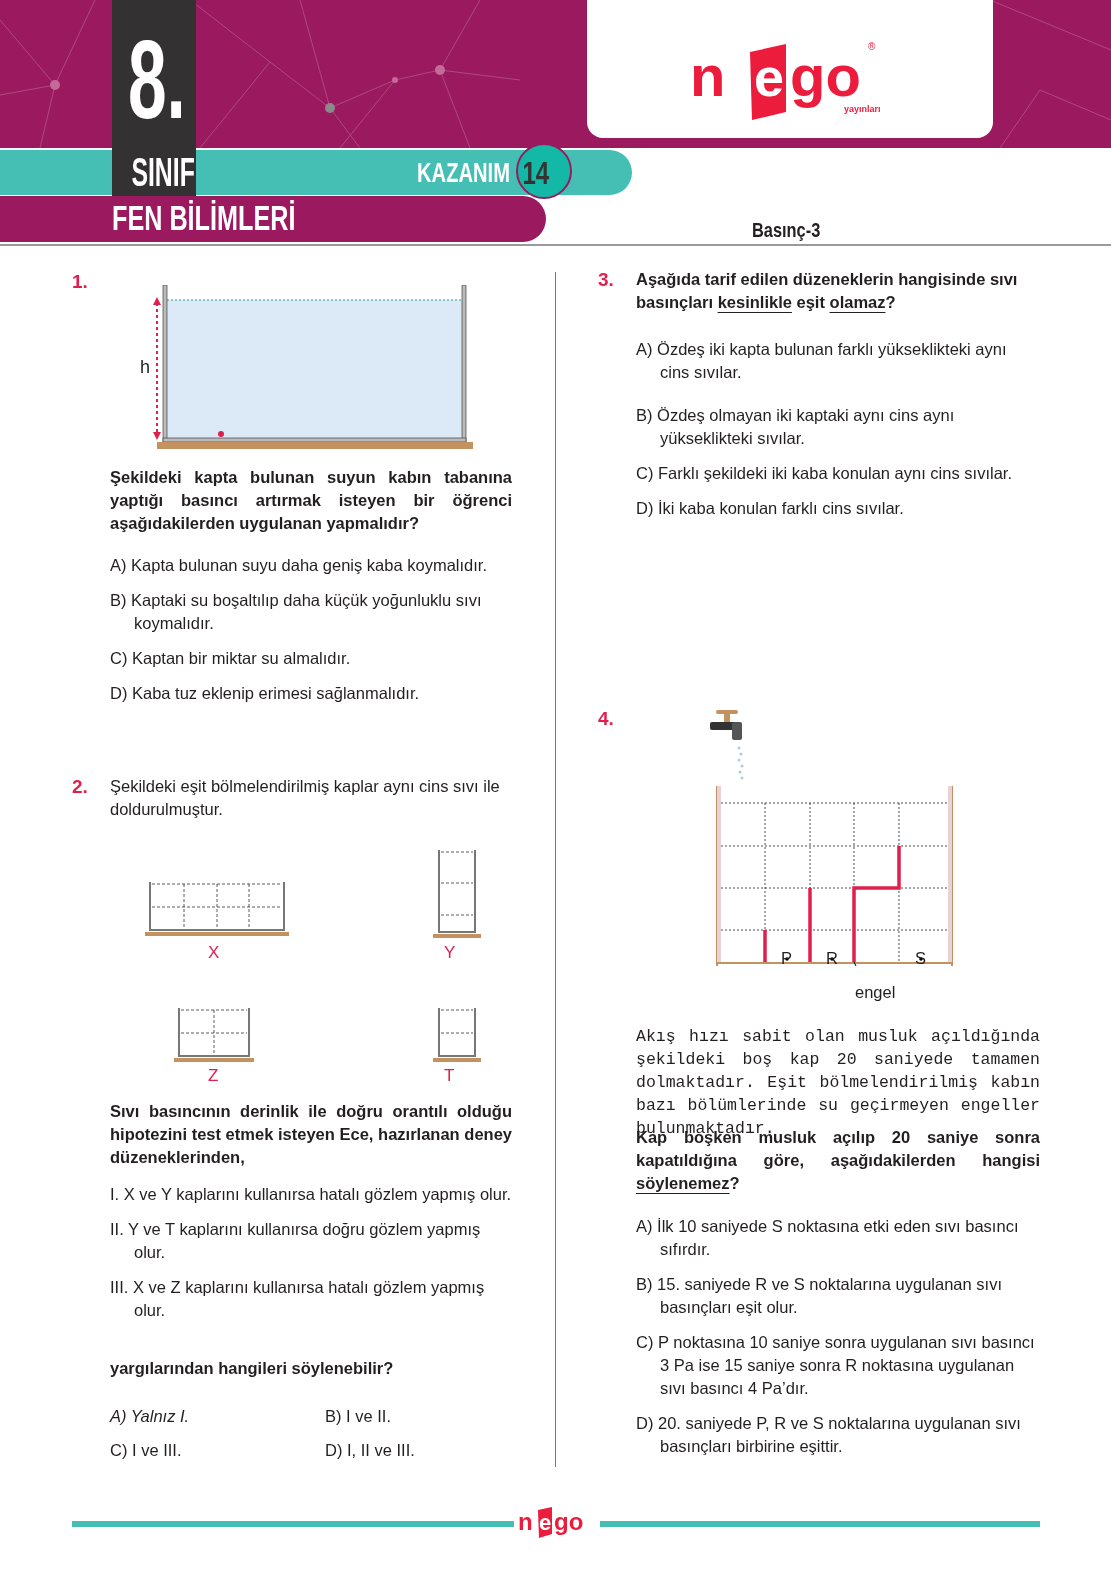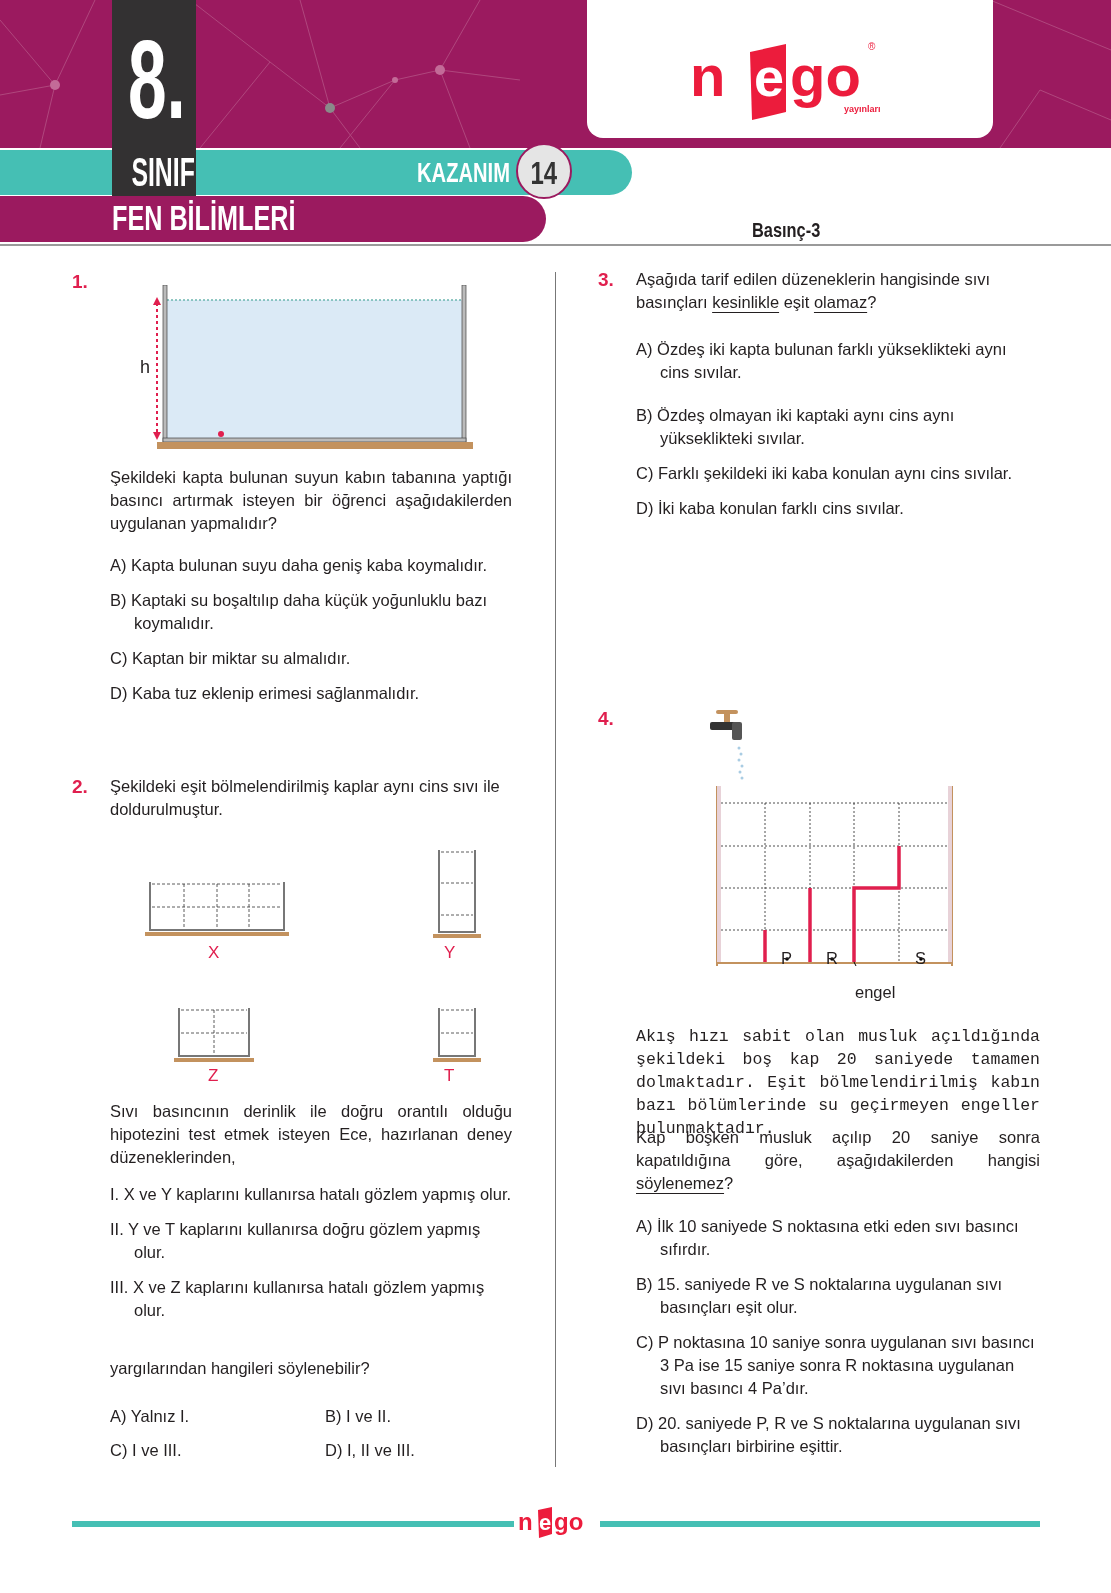--- a/index.html
+++ b/index.html
@@ -8,35 +8,35 @@
   
   .hdr-bg{left:0;top:0;width:1111px;height:148px;background:#9b1a5f;overflow:hidden;}
   .hdr-bg svg{position:absolute;left:0;top:0;}
   .grade-block{left:112px;top:0;width:84px;height:196px;background:#333132;}
   .grade-num{left:112px;top:20px;width:84px;text-align:center;color:#fff;font-family:"Liberation Sans",sans-serif;font-weight:bold;font-size:112px;line-height:120px;transform:scaleX(0.62);transform-origin:center;}
   .teal-bar{left:0;top:150px;width:632px;height:45px;background:#45bfb4;border-radius:0 23px 23px 0;}
   .sinif{left:112px;top:150px;width:84px;height:45px;background:#333132;color:#fff;font-weight:bold;font-size:40px;line-height:45px;text-align:center;}
   .sinif span{display:inline-block;transform:scaleX(0.62);}
   .kazanim{left:300px;top:152px;width:210px;color:#fff;font-weight:bold;font-size:28px;line-height:42px;text-align:right;}
   .kazanim span{display:inline-block;transform:scaleX(0.72);transform-origin:right;}
-  .test-badge{left:516px;top:143px;width:56px;height:56px;border-radius:50%;background:#e5e5e5;border:2px solid #9b1a5f;color:#333;font-weight:bold;font-size:32px;line-height:56px;text-align:center;box-sizing:border-box;}
+  .test-badge{left:516px;top:143px;width:56px;height:56px;border-radius:50%;background:#14b8a6;border:2px solid #9b1a5f;color:#333;font-weight:bold;font-size:32px;line-height:56px;box-sizing:border-box;}
   .test-badge span{display:inline-block;transform:scaleX(0.75);}
   .fen-bar{left:0;top:196px;width:546px;height:46px;background:#9b1a5f;border-radius:0 23px 23px 0;}
   .fen-label{left:112px;top:196px;color:#fff;font-weight:bold;font-size:35px;line-height:44px;}
   .fen-label span{display:inline-block;transform:scaleX(0.72);transform-origin:left;}
   .logo-card{left:587px;top:0;width:406px;height:138px;background:#fff;border-radius:0 0 16px 16px;}
   .logo-text{left:690px;top:40px;width:200px;height:80px;}
   .topic{left:752px;top:218px;font-weight:bold;font-size:21px;line-height:24px;}
   .topic span{display:inline-block;transform:scaleX(0.78);transform-origin:left;}
   .hdr-line{left:0;top:244px;width:1111px;height:2px;background:#9a9a9a;}
   .col-div{left:555px;top:272px;width:1px;height:1195px;background:#777;}
   
   .qnum{color:#e01f4e;font-weight:bold;font-size:19px;line-height:22px;}
   .txt{font-size:16.5px;line-height:23px;color:#231f20;}
-  .bold{font-weight:normal;}
+  .bold{font-weight:bold;}
   .opt{font-size:16.5px;line-height:23px;padding-left:24px;text-indent:-24px;}
   .u{text-decoration:underline;text-underline-offset:4px;}
   .label-red{color:#e01f4e;font-size:17px;}
   
   .foot-line{top:1521px;height:6px;background:#45bfb4;}
 </style>
 </head>
 <body>
 
 <div class="abs hdr-bg">
@@ -107,21 +107,21 @@
     <line x1="17" y1="18" x2="17" y2="150" stroke="#e01f4e" stroke-width="2" stroke-dasharray="3,3"></line>
     <path d="M13 20 L17 12 L21 20 Z" fill="#e01f4e"></path>
     <path d="M13 147 L17 155 L21 147 Z" fill="#e01f4e"></path>
     <circle cx="81" cy="149" r="3" fill="#e01f4e"></circle>
   </svg>
 </div>
 <div class="abs txt" style="left:140px;top:356px;font-size:18px;">h</div>
 <div class="abs txt bold" style="left:110px;top:466px;width:402px;text-align:justify;">Şekildeki kapta bulunan suyun kabın tabanına yaptığı basıncı artırmak isteyen bir öğrenci aşağıdakilerden uygulanan yapmalıdır?</div>
 <div class="abs" style="left:110px;top:554px;width:404px;">
   <div class="opt" style="margin-bottom:12px;">A) Kapta bulunan suyu daha geniş kaba koymalıdır.</div>
-  <div class="opt" style="margin-bottom:12px;">B) Kaptaki su boşaltılıp daha küçük yoğunluklu bazı koymalıdır.</div>
+  <div class="opt" style="margin-bottom:12px;">B) Kaptaki su boşaltılıp daha küçük yoğunluklu sıvı koymalıdır.</div>
   <div class="opt" style="margin-bottom:12px;">C) Kaptan bir miktar su almalıdır.</div>
   <div class="opt">D) Kaba tuz eklenip erimesi sağlanmalıdır.</div>
 </div>
 
 <div class="abs qnum" style="left:72px;top:776px;">2.</div>
 <div class="abs txt" style="left:110px;top:775px;width:402px;">Şekildeki eşit bölmelendirilmiş kaplar aynı cins sıvı ile doldurulmuştur.</div>
 
 <div class="abs" style="left:145px;top:882px;">
   <svg width="146" height="62">
     <rect x="0" y="50" width="144" height="4" fill="#c3925e"></rect>
@@ -175,21 +175,21 @@
 </div>
 <div class="abs label-red" style="left:444px;top:1066px;">T</div>
 
 <div class="abs txt bold" style="left:110px;top:1100px;width:402px;text-align:justify;">Sıvı basıncının derinlik ile doğru orantılı olduğu hipotezini test etmek isteyen Ece, hazırlanan deney düzeneklerinden,</div>
 <div class="abs" style="left:110px;top:1183px;width:404px;">
   <div class="opt" style="margin-bottom:12px;">I. X ve Y kaplarını kullanırsa hatalı gözlem yapmış olur.</div>
   <div class="opt" style="margin-bottom:12px;">II. Y ve T kaplarını kullanırsa doğru gözlem yapmış olur.</div>
   <div class="opt">III. X ve Z kaplarını kullanırsa hatalı gözlem yapmış olur.</div>
 </div>
 <div class="abs txt bold" style="left:110px;top:1357px;">yargılarından hangileri söylenebilir?</div>
-<div class="abs opt" style="left:110px;top:1405px;">A) Yalnız I.</div>
+<div class="abs opt" style="left:110px;top:1405px;font-style:italic;">A) Yalnız I.</div>
 <div class="abs opt" style="left:325px;top:1405px;">B) I ve II.</div>
 <div class="abs opt" style="left:110px;top:1439px;">C) I ve III.</div>
 <div class="abs opt" style="left:325px;top:1439px;">D) I, II ve III.</div>
 
 <div class="abs qnum" style="left:598px;top:269px;">3.</div>
 <div class="abs txt bold" style="left:636px;top:268px;width:404px;"><span>Aşağıda tarif edilen düzeneklerin hangisinde sıvı basınçları </span><span class="u">kesinlikle</span><span> eşit </span><span class="u">olamaz</span><span>?</span></div>
 <div class="abs" style="left:636px;top:338px;width:404px;">
   <div class="opt" style="margin-bottom:20px;">A) Özdeş iki kapta bulunan farklı yükseklikteki aynı cins sıvılar.</div>
   <div class="opt" style="margin-bottom:12px;">B) Özdeş olmayan iki kaptaki aynı cins aynı yükseklikteki sıvılar.</div>
   <div class="opt" style="margin-bottom:12px;">C) Farklı şekildeki iki kaba konulan aynı cins sıvılar.</div>

